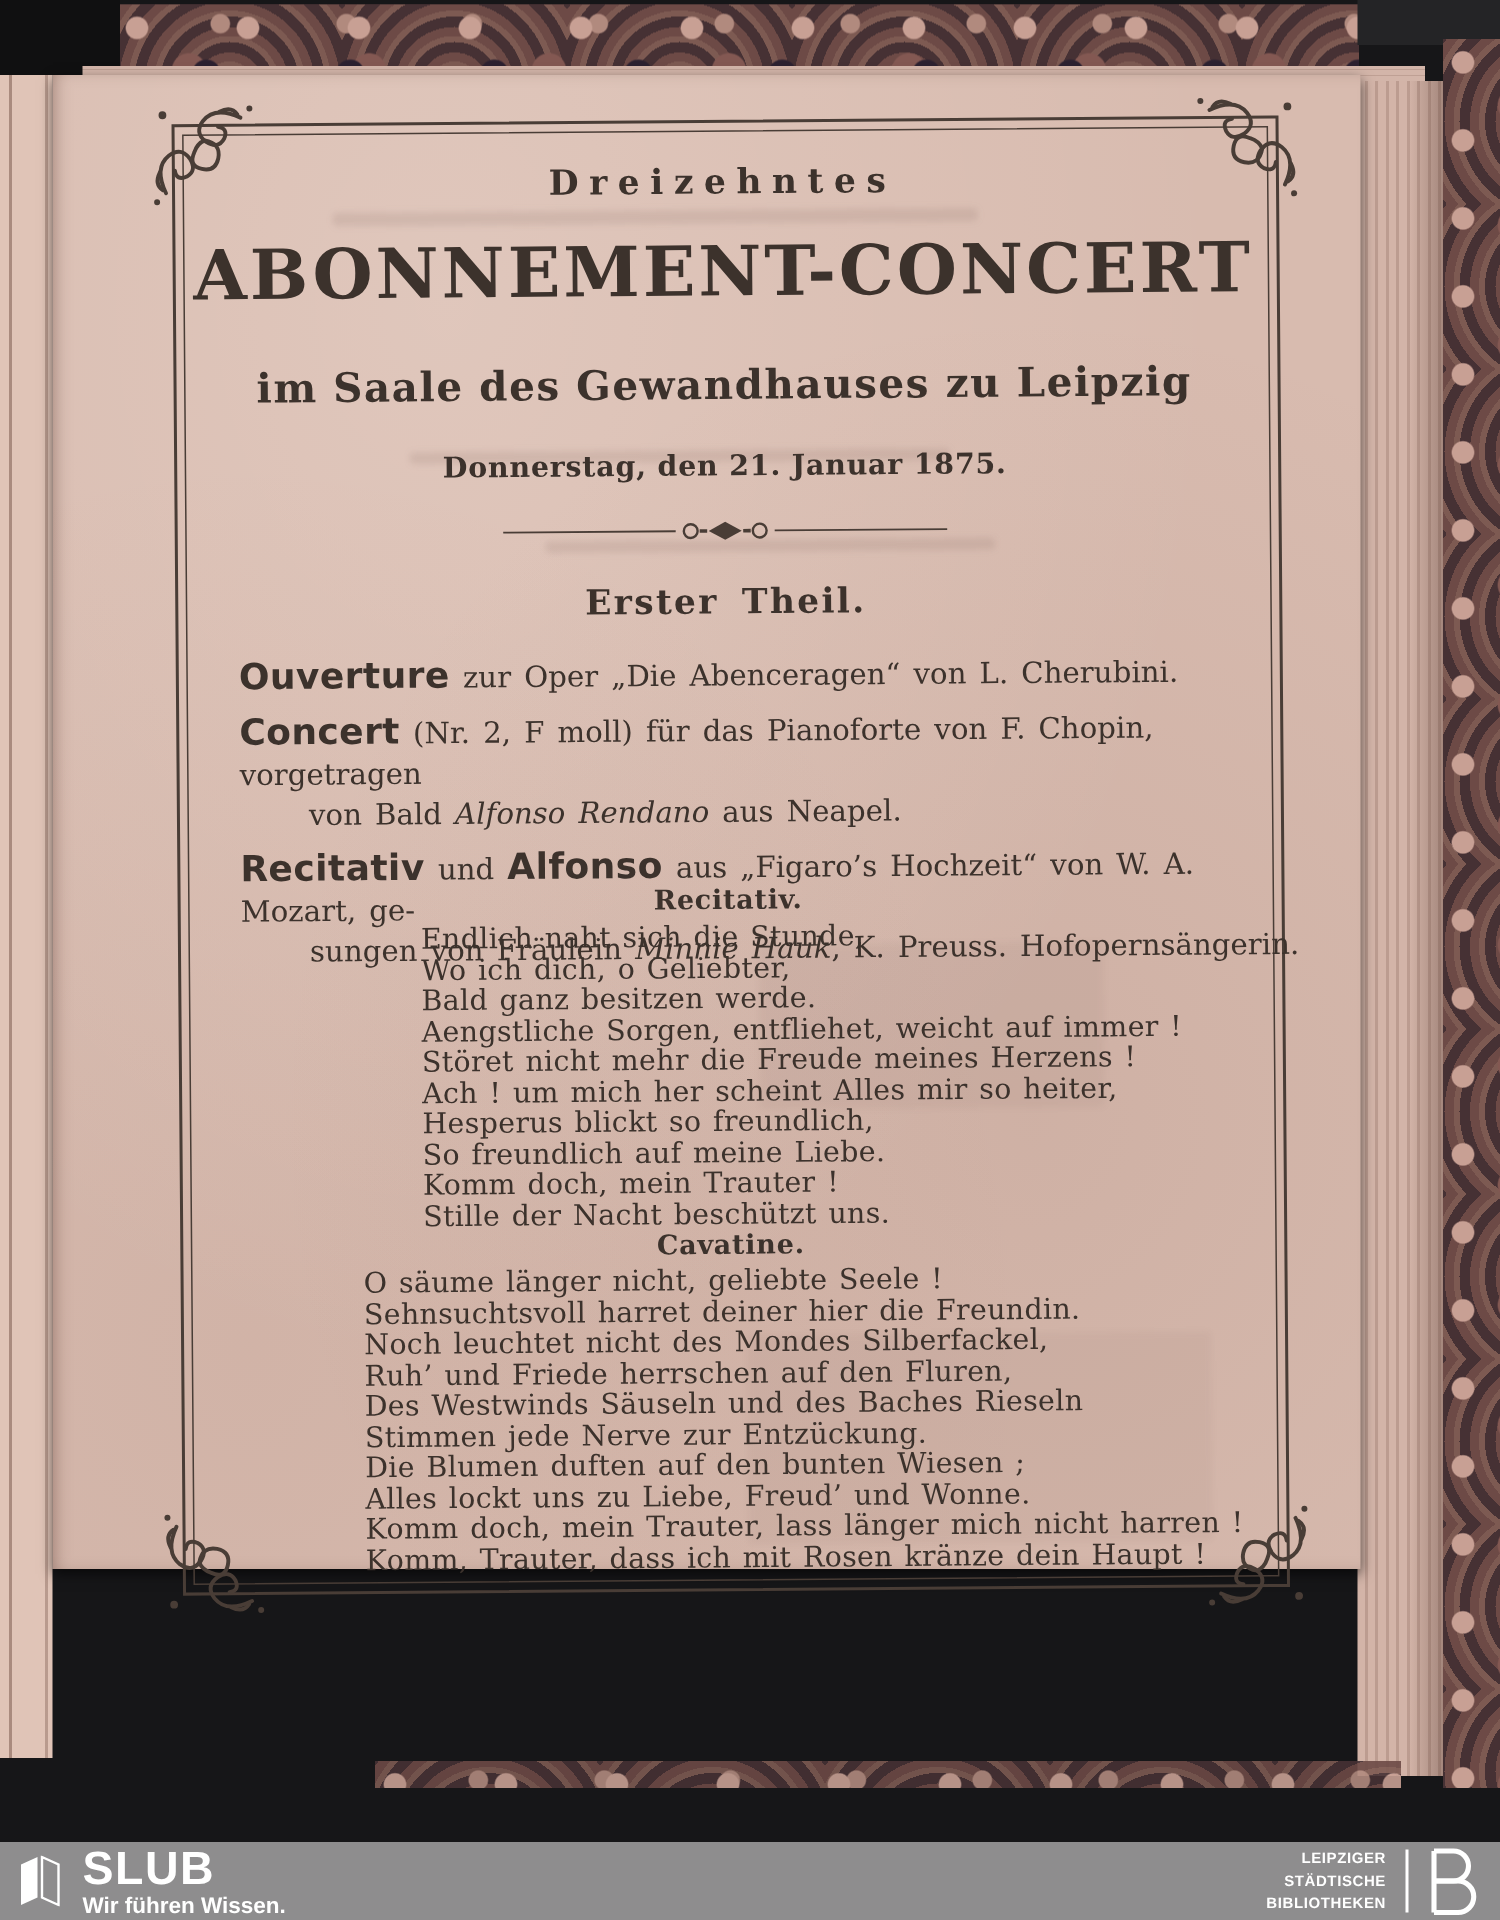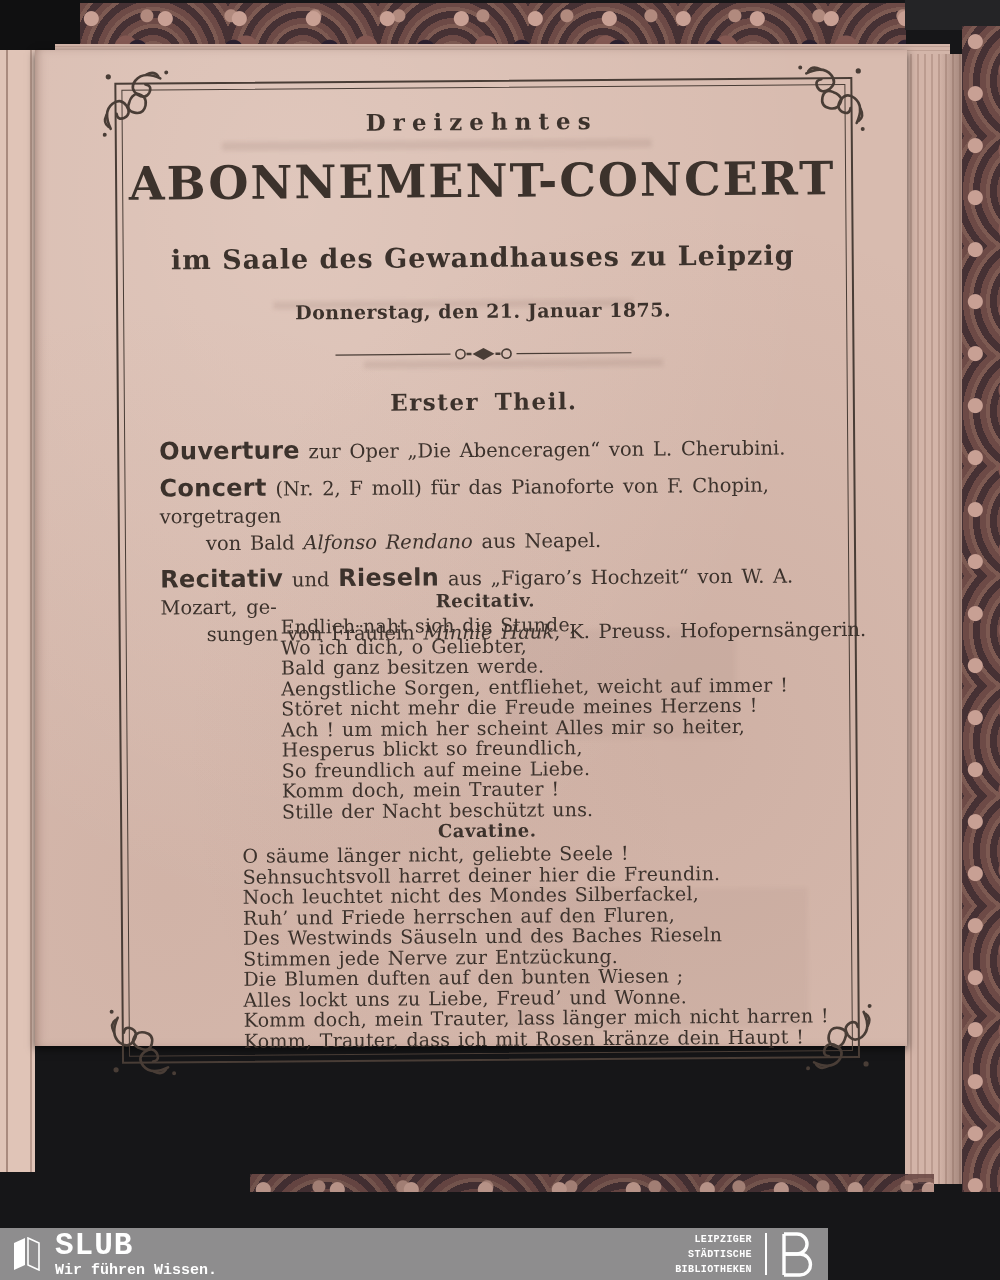--- a/index.html
+++ b/index.html
@@ -73,23 +73,23 @@
 
   .poem-head{position:absolute;left:83px;width:734px;text-align:center;
              font-size:18px;font-weight:bold;letter-spacing:.5px;}
   .recit-head{top:540px;}
   .cav-head{top:770px;}
   .poem{position:absolute;font-size:19px;line-height:20.5px;letter-spacing:.2px;word-spacing:1.5px;}
   .recit-lines{left:245px;top:565px;}
   .cav-lines{left:205px;top:794px;}
 
   
-  .footer{position:absolute;left:0;bottom:0;width:828px;height:52px;background:#8e8d8e;
+  .footer{position:absolute;left:0;bottom:0;width:1000px;height:52px;background:#8e8d8e;
     display:flex;align-items:center;padding:0 10px 0 13px;box-sizing:border-box;
-    font-family:Liberation Mono, monospace;color:#fff;}
+    font-family:Liberation Sans, sans-serif;color:#fff;}
   .slub-text{margin-left:15px;display:flex;flex-direction:column;line-height:1;}
   .slub-name{font-size:31px;font-weight:bold;letter-spacing:1px;}
   .slub-tag{font-size:15px;font-weight:bold;margin-top:2px;}
   .spacer{flex:1;}
   .lib-lines{text-align:right;font-size:10px;font-weight:bold;line-height:15px;letter-spacing:.4px;}
   .foot-div{width:2px;height:42px;background:#fff;margin:0 9px 0 13px;}
 </style>
 </head>
 <body>
 
@@ -195,21 +195,21 @@
 
       <div class="program">
           <div class="prog-item">
             <div class="prog-line"><span class="b">Ouverture</span><span> zur Oper „Die Abenceragen“ von L. Cherubini.</span></div>
           </div>
           <div class="prog-item">
             <div class="prog-line"><span class="b">Concert</span><span> (Nr. 2, F moll) für das Pianoforte von F. Chopin, vorgetragen</span></div>
             <div class="prog-line cont"><span>von Bald </span><span class="i">Alfonso Rendano</span><span> aus Neapel.</span></div>
           </div>
           <div class="prog-item">
-            <div class="prog-line"><span class="b">Recitativ</span><span> und </span><span class="b">Rieseln</span><span> aus „Figaro’s Hochzeit“ von W. A. Mozart, ge-</span></div>
+            <div class="prog-line"><span class="b">Recitativ</span><span> und </span><span class="b">Alfonso</span><span> aus „Figaro’s Hochzeit“ von W. A. Mozart, ge-</span></div>
             <div class="prog-line cont"><span>sungen von Fräulein </span><span class="i">Minnie Hauk</span><span>, K. Preuss. Hofopernsängerin.</span></div>
           </div>
         </div>
 
       <div class="poem-head recit-head">Recitativ.</div>
       <div class="poem recit-lines">
           <div class="poem-line">Endlich naht sich die Stunde,</div>
           <div class="poem-line">Wo ich dich, o Geliebter,</div>
           <div class="poem-line">Bald ganz besitzen werde.</div>
           <div class="poem-line">Aengstliche Sorgen, entfliehet, weicht auf immer !</div>

